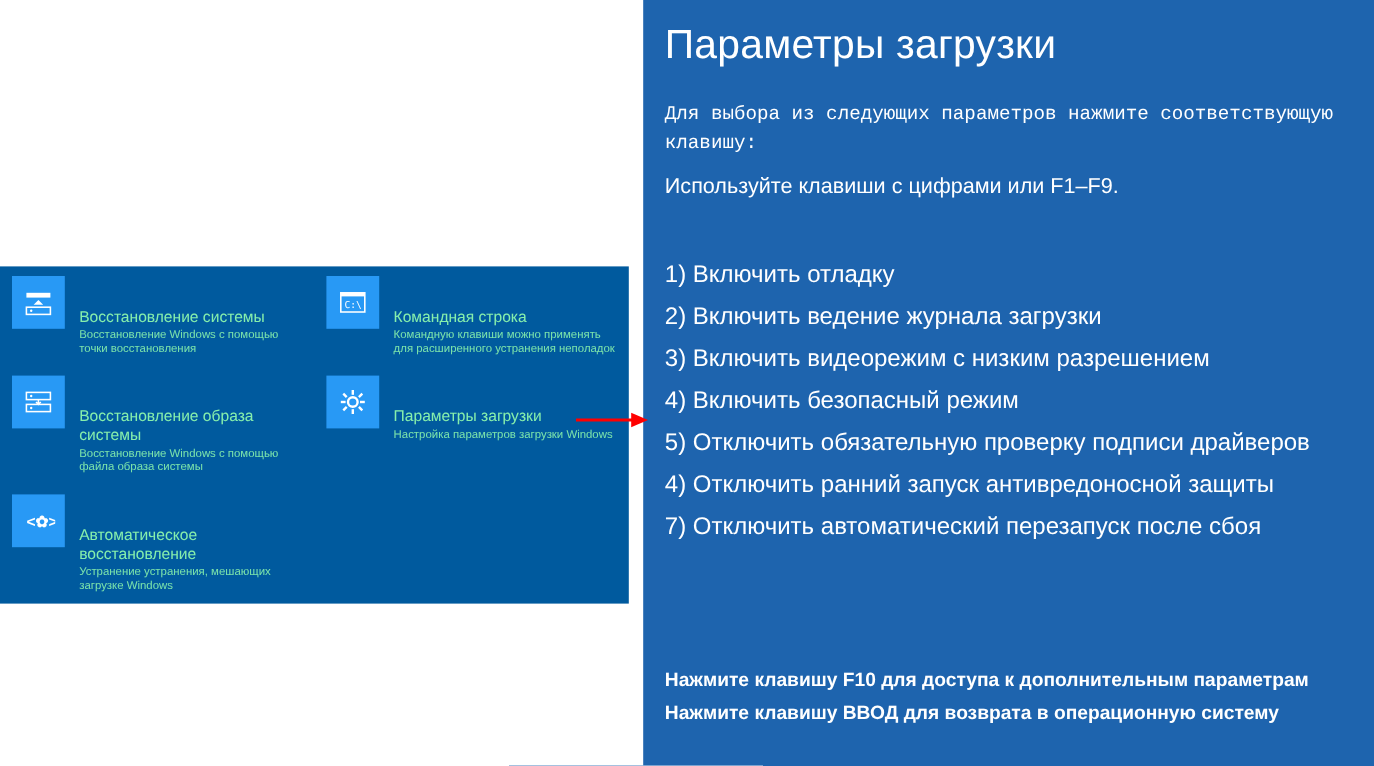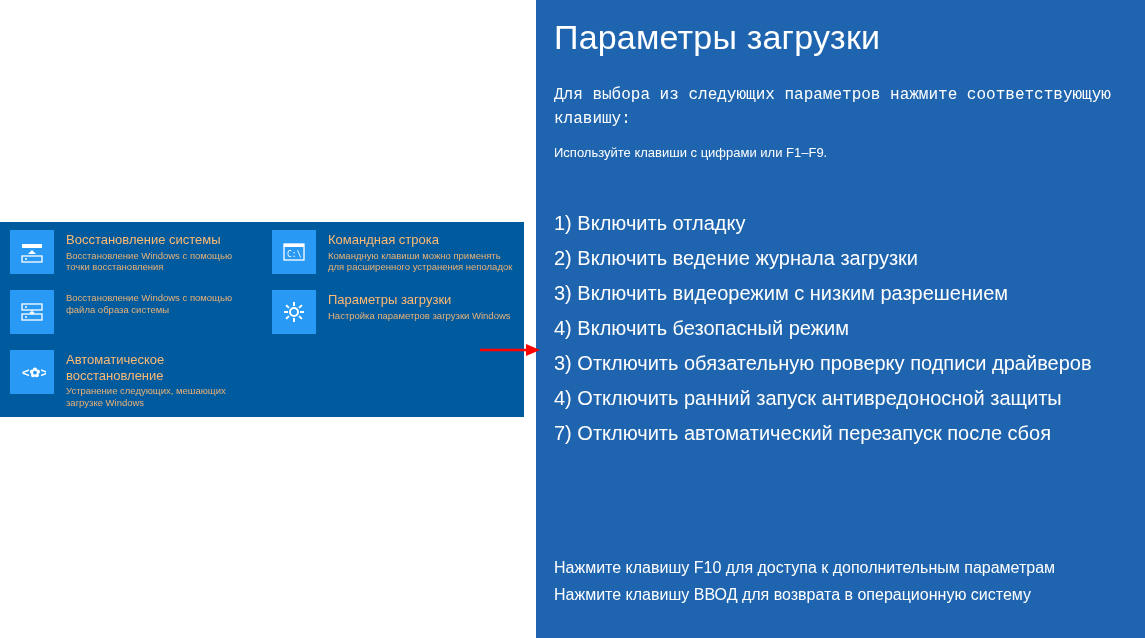--- a/index.html
+++ b/index.html
@@ -35,22 +35,23 @@
     height: 44px;
     background: #2899f5;
     margin-right: 12px;
     flex-shrink: 0;
     display: flex;
     align-items: center;
     justify-content: center;
   }
   .tile-text {
     flex: 1;
-    color: #fdba74;
+    color: #86efac;
     padding-top: 2px;
+    margin-top: 24px;
   }
   .tile-title {
     font-size: 13px;
     font-weight: 400;
     line-height: 1.2;
     margin-bottom: 2px;
   }
   .tile-desc {
     font-size: 9.5px;
     line-height: 1.25;
@@ -79,35 +80,35 @@
     letter-spacing: 0.2px;
   }
   .right-sub {
     font-size: 16px;
     font-weight: 300;
     line-height: 1.5;
     margin-bottom: 14px;
     font-family: Liberation Mono, monospace;
   }
   .right-hint {
-    font-size: 13px;
+    font-size: 18px;
     font-weight: 300;
     margin-bottom: 46px;
   }
   .opt-list {
     font-size: 20px;
     font-weight: 300;
     line-height: 1.75;
   }
   .footer-text {
     position: absolute;
     left: 18px;
     bottom: 30px;
     font-size: 16px;
-    font-weight: 400;
+    font-weight: 700;
     line-height: 1.7;
   }
 </style>
 </head>
 <body>
 
 <div class="left-panel">
 
   <div class="tile-row">
     <div class="tile">
@@ -145,20 +146,21 @@
       <div class="tile-icon">
         <svg width="28" height="28" viewBox="0 0 28 28">
           <rect x="4" y="6" width="20" height="6" fill="none" stroke="#fff" stroke-width="1.3"></rect>
           <rect x="4" y="16" width="20" height="6" fill="none" stroke="#fff" stroke-width="1.3"></rect>
           <circle cx="8" cy="9" r="1" fill="#fff"></circle>
             <circle cx="8" cy="19" r="1" fill="#fff"></circle>
           <path d="M14 12 L14 16 M12 14 L14 16 L16 14" stroke="#fff" stroke-width="1.3" fill="none"></path>
         </svg>
       </div>
       <div class="tile-text">
+        <div class="tile-title">Восстановление образа системы</div>
         <div class="tile-desc">Восстановление Windows с помощью файла образа системы</div>
       </div>
     </div>
 
     <div class="tile">
       <div class="tile-icon">
         <svg width="28" height="28" viewBox="0 0 28 28">
           <g fill="#fff">
             <circle cx="14" cy="14" r="4" fill="none" stroke="#fff" stroke-width="2"></circle>
             <rect x="13" y="4" width="2" height="4"></rect>
@@ -181,21 +183,21 @@
 
   <div class="tile-row">
     <div class="tile">
       <div class="tile-icon">
         <svg width="28" height="28" viewBox="0 0 28 28">
           <text x="4" y="19" fill="#fff" font-size="13" font-weight="bold">&lt;✿&gt;</text>
         </svg>
       </div>
       <div class="tile-text">
         <div class="tile-title">Автоматическое восстановление</div>
-        <div class="tile-desc">Устранение следующих, мешающих загрузке Windows</div>
+        <div class="tile-desc">Устранение устранения, мешающих загрузке Windows</div>
       </div>
     </div>
     <div class="tile" style="visibility:hidden"></div>
   </div>
 
 </div>
 
 <div class="arrow">
   <svg width="60" height="20" viewBox="0 0 60 20">
     <line x1="0" y1="10" x2="48" y2="10" stroke="#ff0000" stroke-width="2.5"></line>
@@ -206,21 +208,21 @@
 <div class="right-panel">
   <div class="right-title">Параметры загрузки</div>
   <div class="right-sub">Для выбора из следующих параметров нажмите соответствующую клавишу:</div>
   <div class="right-hint">Используйте клавиши с цифрами или F1–F9.</div>
 
   <div class="opt-list">
     <div>1) Включить отладку</div>
     <div>2) Включить ведение журнала загрузки</div>
     <div>3) Включить видеорежим с низким разрешением</div>
     <div>4) Включить безопасный режим</div>
-    <div>3) Отключить обязательную проверку подписи драйверов</div>
+    <div>5) Отключить обязательную проверку подписи драйверов</div>
     <div>4) Отключить ранний запуск антивредоносной защиты</div>
     <div>7) Отключить автоматический перезапуск после сбоя</div>
   </div>
 
   <div class="footer-text">
     <div>Нажмите клавишу F10 для доступа к дополнительным параметрам</div>
     <div>Нажмите клавишу ВВОД для возврата в операционную систему</div>
   </div>
 </div>
 

